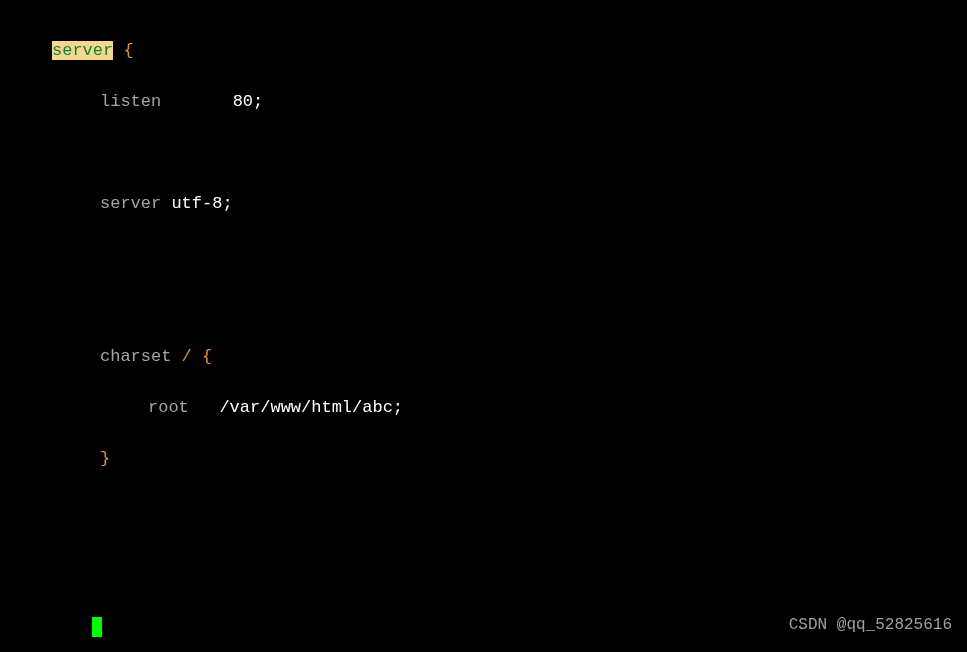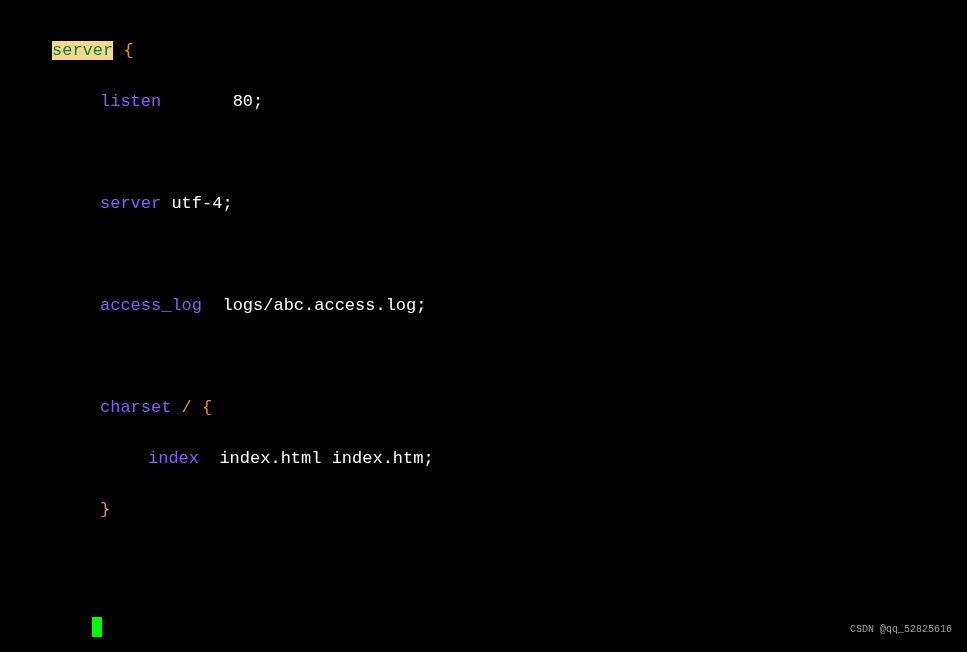--- a/index.html
+++ b/index.html
@@ -11,21 +11,21 @@
       font-size: 17px;
       line-height: 1.5;
       overflow: hidden;
       position: relative;
     }
     .code-container {
       padding: 12px 0 0 0;
       white-space: pre;
     }
     .line { display: block; }
-    .k { color: #8b5cf6; font-family: Liberation Mono, monospace; }     
+    .k { color: #a3a3a3; font-family: Liberation Mono, monospace; }     
     .b { color: #e69138; }     
     .v { color: #ffffff; }     
     .hl {
       background: #f5d78e;
       color: #15803d;
     }
     .ind1 { padding-left: 52px; }
     .ind2 { padding-left: 100px; }
     .ind3 { padding-left: 148px; }
     .cursor {
@@ -34,36 +34,35 @@
       bottom: 15px;
       width: 10px;
       height: 20px;
       background: #00ff00;
     }
     .watermark {
       position: absolute;
       right: 15px;
       bottom: 15px;
       color: #a0a0a0;
-      font-size: 10px;
+      font-size: 16px;
     }
   </style>
 </head>
 <body>
 
 <div class="code-container">
 <span class="line ind1"><span class="hl">server</span><span class="b"> {</span></span>
 <span class="line ind2"><span class="k">listen</span><span class="k">       </span><span class="v">80;</span></span>
 <span class="line"> </span>
-<span class="line ind2"><span class="k">server</span><span class="v"> utf-4;</span></span>
+<span class="line ind2"><span class="k">server</span><span class="v"> utf-8;</span></span>
 <span class="line"> </span>
-<span class="line ind2"><span class="k">access_log</span><span class="k">  </span><span class="v">logs/abc.access.log;</span></span>
 <span class="line"> </span>
 <span class="line ind2"><span class="k">charset</span><span class="b"> / {</span></span>
-<span class="line ind3"><span class="k">index</span><span class="k">  </span><span class="v">index.html index.htm;</span></span>
+<span class="line ind3"><span class="k">root</span><span class="k">   </span><span class="v">/var/www/html/abc;</span></span>
 <span class="line ind2"><span class="b">}</span></span>
 <span class="line"> </span>
 
 
 
 
 
 
 
 

